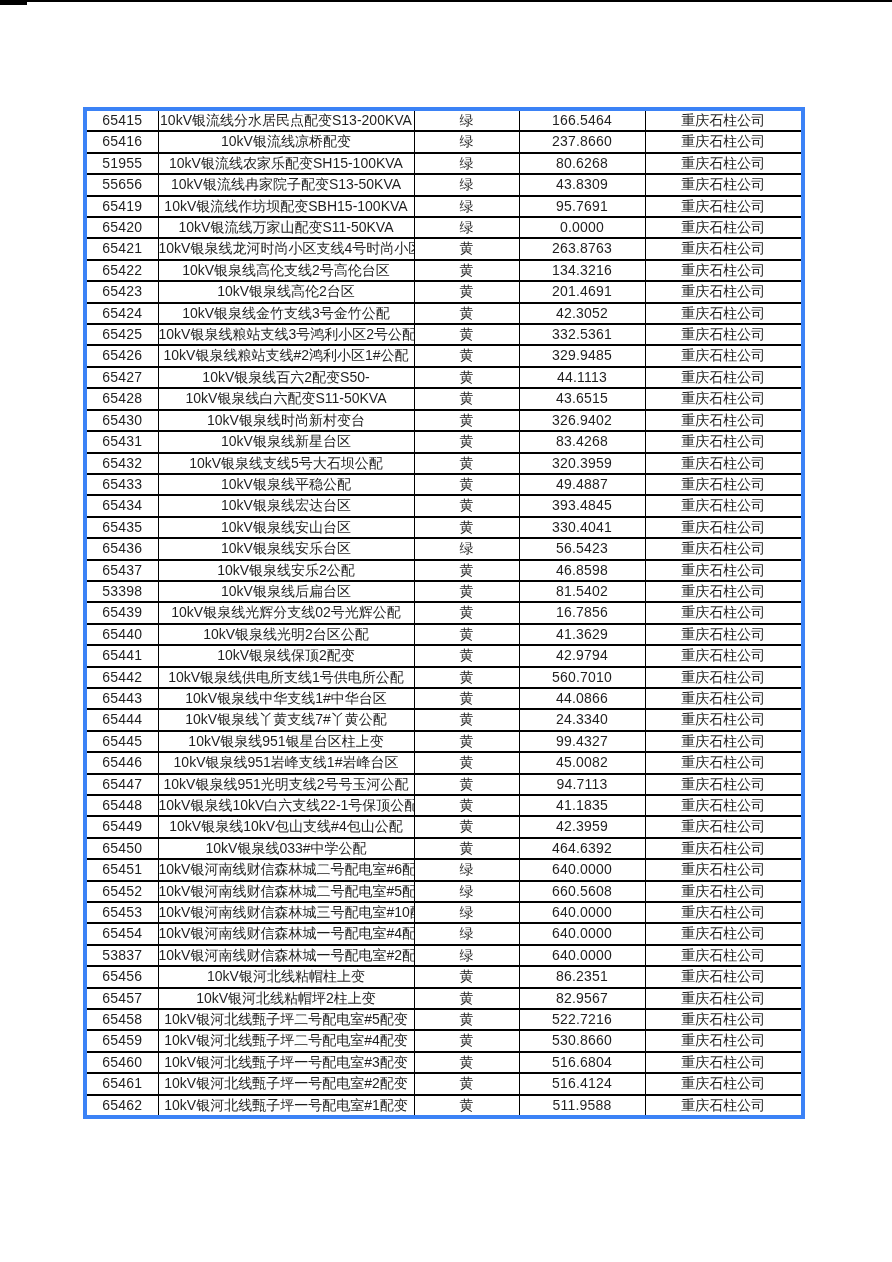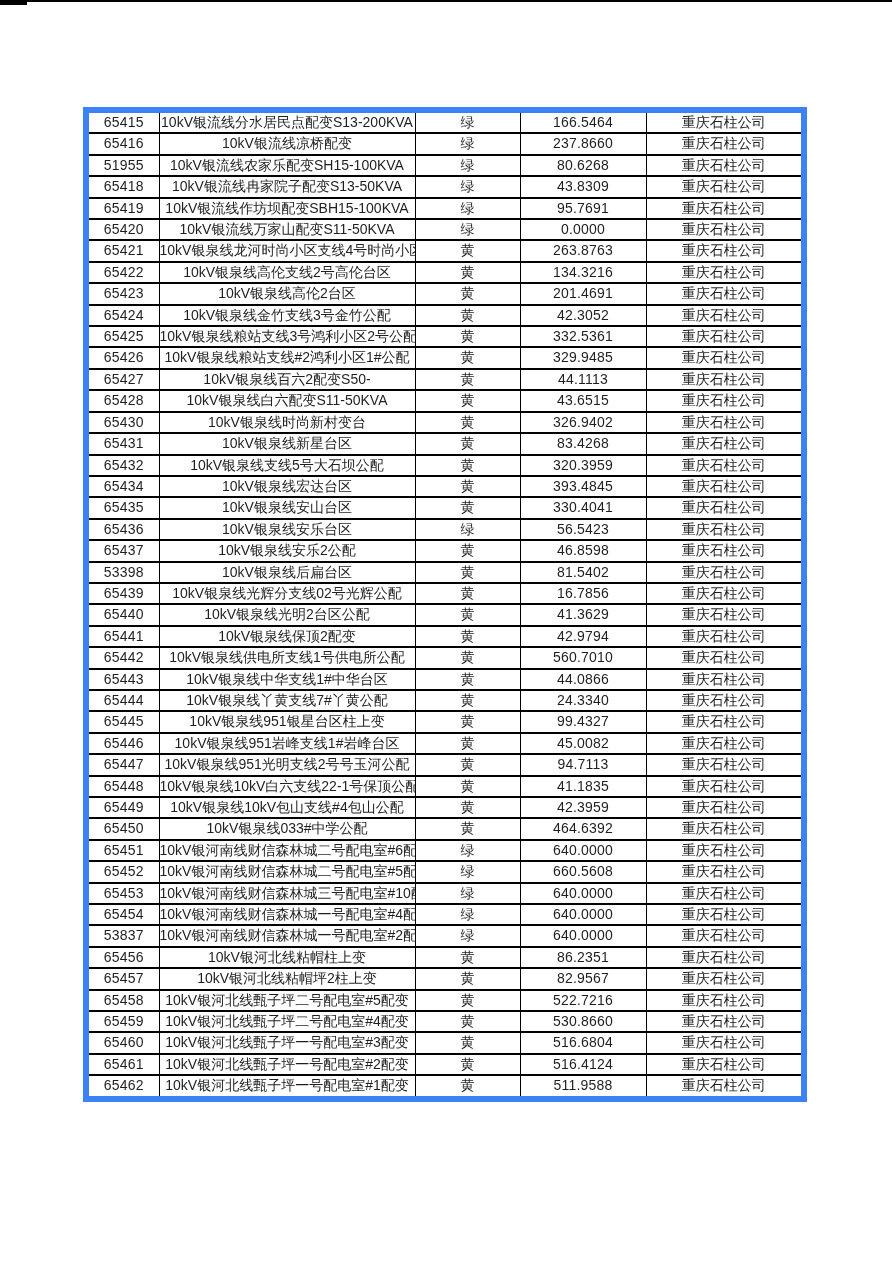--- a/index.html
+++ b/index.html
@@ -33,21 +33,21 @@
   }
   .table-wrap {
     position: absolute;
     left: 83px;
     top: 107px;
   }
   table.data-table {
     border-collapse: collapse;
     table-layout: fixed;
     width: 718px;
-    border: 6px solid #3b82f6;
+    border: 4px solid #3b82f6;
     padding-left: 48px;
   }
   table.data-table td {
     border-left: 1px solid #000000;
     border-right: 1px solid #000000;
     border-top: 2px solid #000000;
     border-bottom: 2px solid #000000;
     height: 19.4px;
     line-height: 19.4px;
     padding: 0;
@@ -99,21 +99,21 @@
           <td class="col-company">重庆石柱公司</td>
         </tr>
         <tr>
           <td class="col-id">51955</td>
           <td class="col-name">10kV银流线农家乐配变SH15-100KVA</td>
           <td class="col-status">绿</td>
           <td class="col-value">80.6268</td>
           <td class="col-company">重庆石柱公司</td>
         </tr>
         <tr>
-          <td class="col-id">65418</td>
+          <td class="col-id">55656</td>
           <td class="col-name">10kV银流线冉家院子配变S13-50KVA</td>
           <td class="col-status">绿</td>
           <td class="col-value">43.8309</td>
           <td class="col-company">重庆石柱公司</td>
         </tr>
         <tr>
           <td class="col-id">65419</td>
           <td class="col-name">10kV银流线作坊坝配变SBH15-100KVA</td>
           <td class="col-status">绿</td>
           <td class="col-value">95.7691</td>
@@ -194,20 +194,27 @@
           <td class="col-name">10kV银泉线新星台区</td>
           <td class="col-status">黄</td>
           <td class="col-value">83.4268</td>
           <td class="col-company">重庆石柱公司</td>
         </tr>
         <tr>
           <td class="col-id">65432</td>
           <td class="col-name">10kV银泉线支线5号大石坝公配</td>
           <td class="col-status">黄</td>
           <td class="col-value">320.3959</td>
+          <td class="col-company">重庆石柱公司</td>
+        </tr>
+        <tr>
+          <td class="col-id">65433</td>
+          <td class="col-name">10kV银泉线平稳公配</td>
+          <td class="col-status">黄</td>
+          <td class="col-value">49.4887</td>
           <td class="col-company">重庆石柱公司</td>
         </tr>
         <tr>
           <td class="col-id">65434</td>
           <td class="col-name">10kV银泉线宏达台区</td>
           <td class="col-status">黄</td>
           <td class="col-value">393.4845</td>
           <td class="col-company">重庆石柱公司</td>
         </tr>
         <tr>

